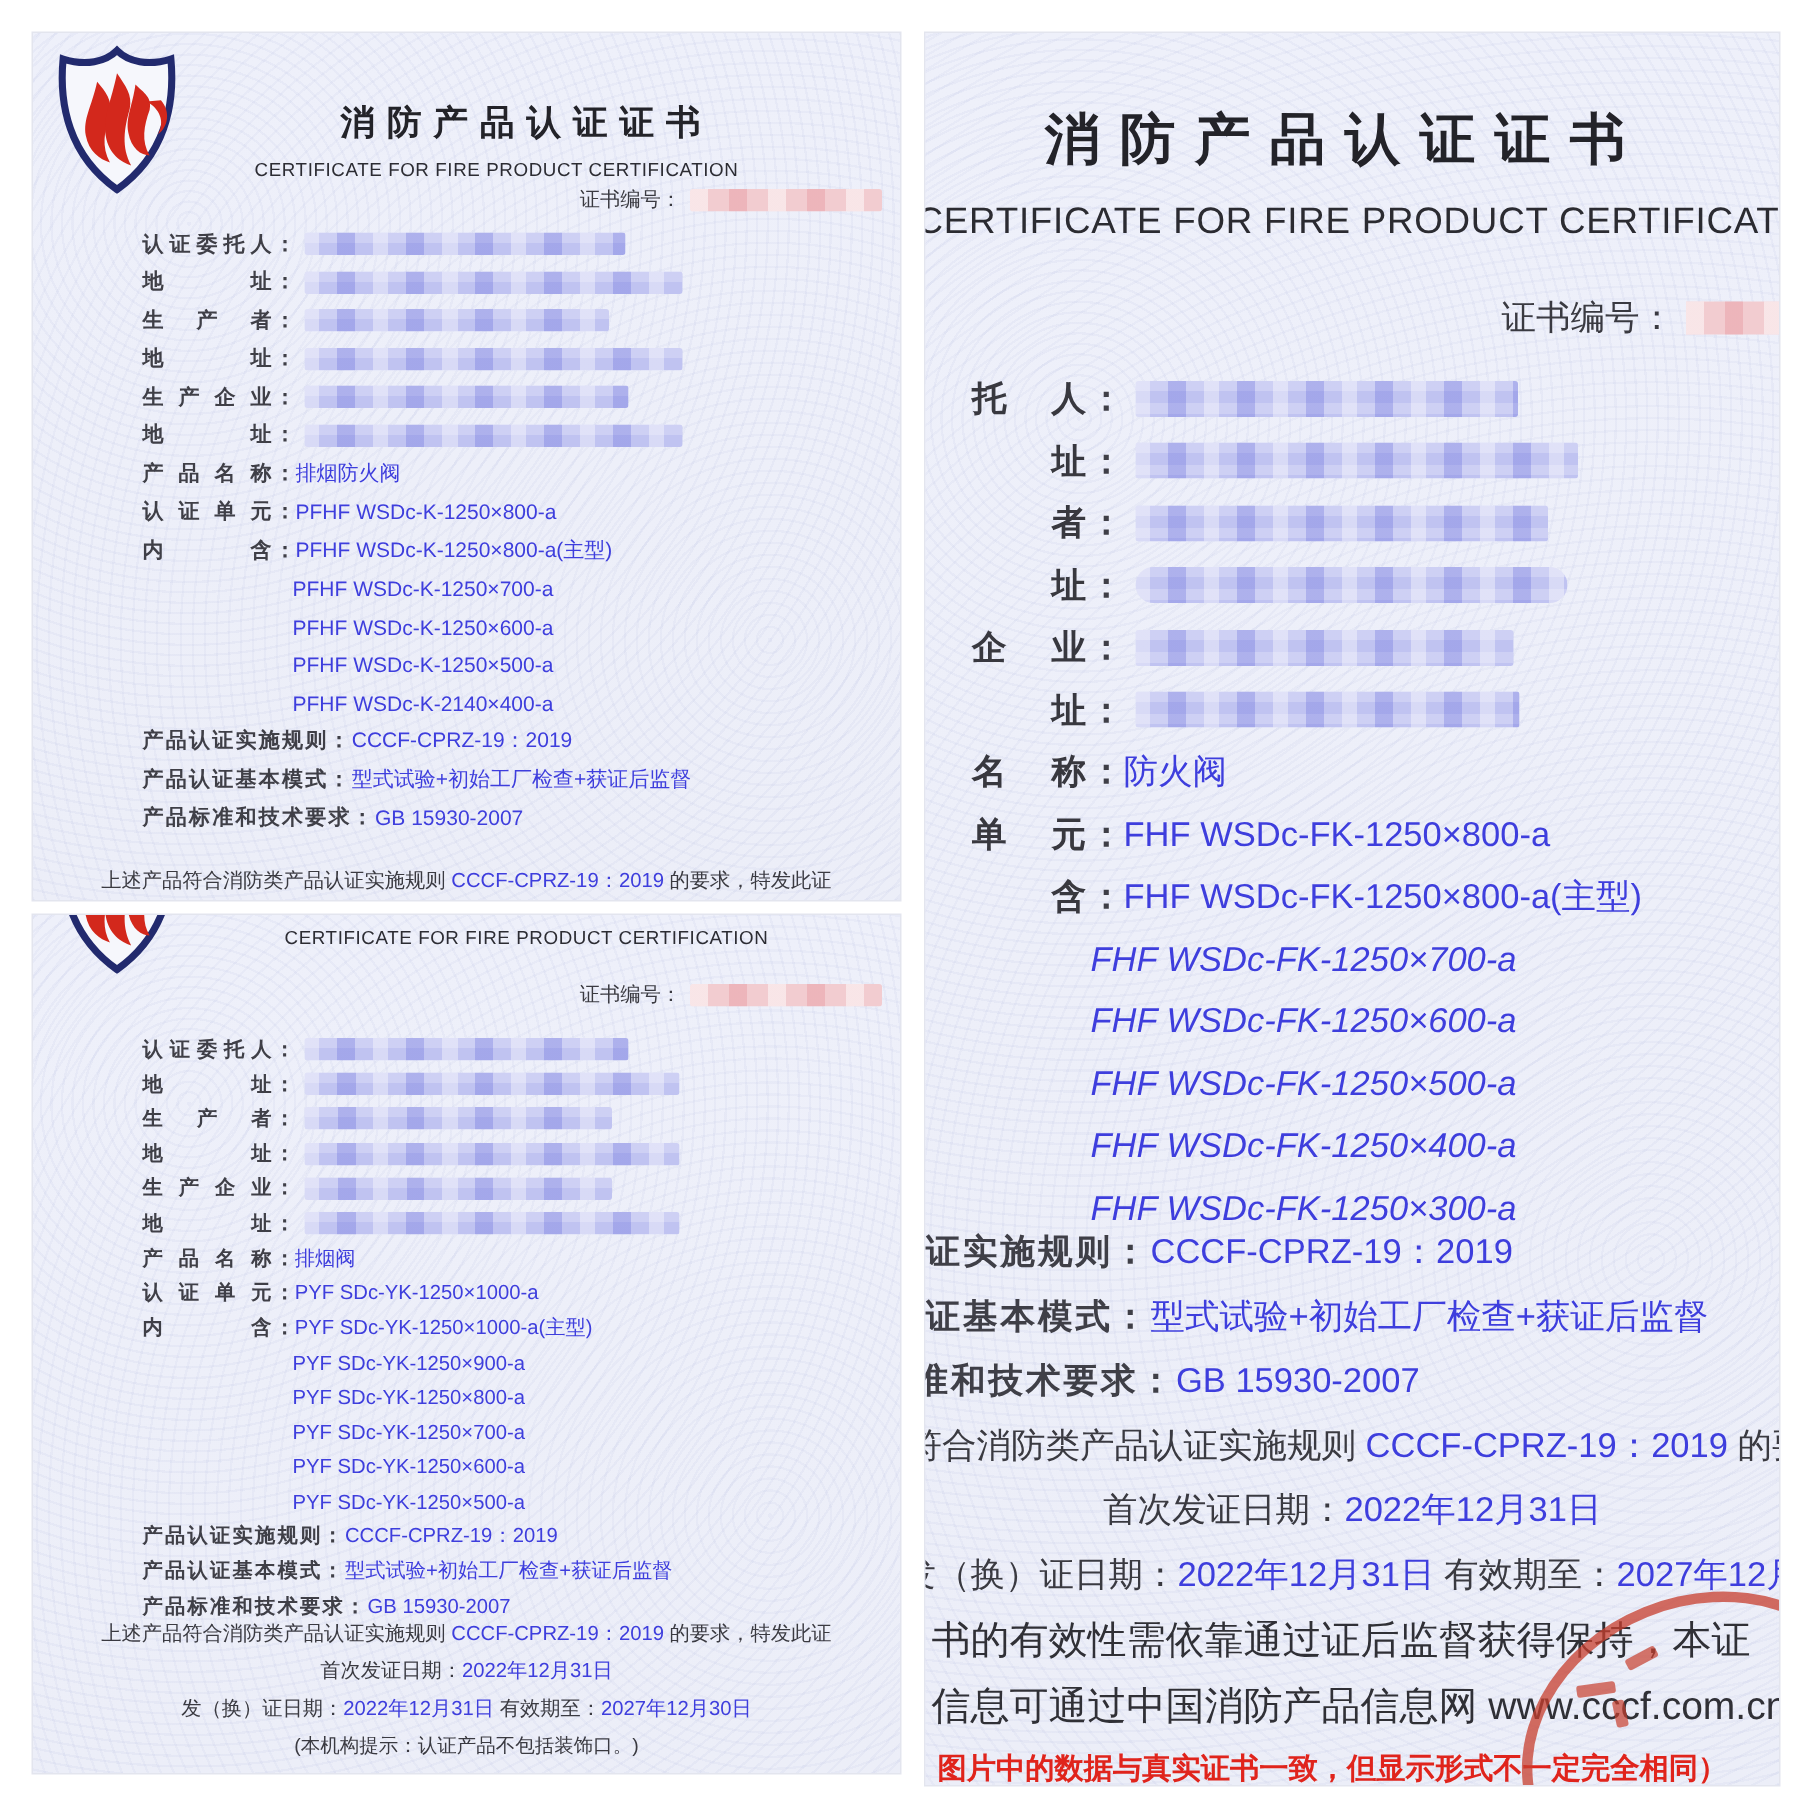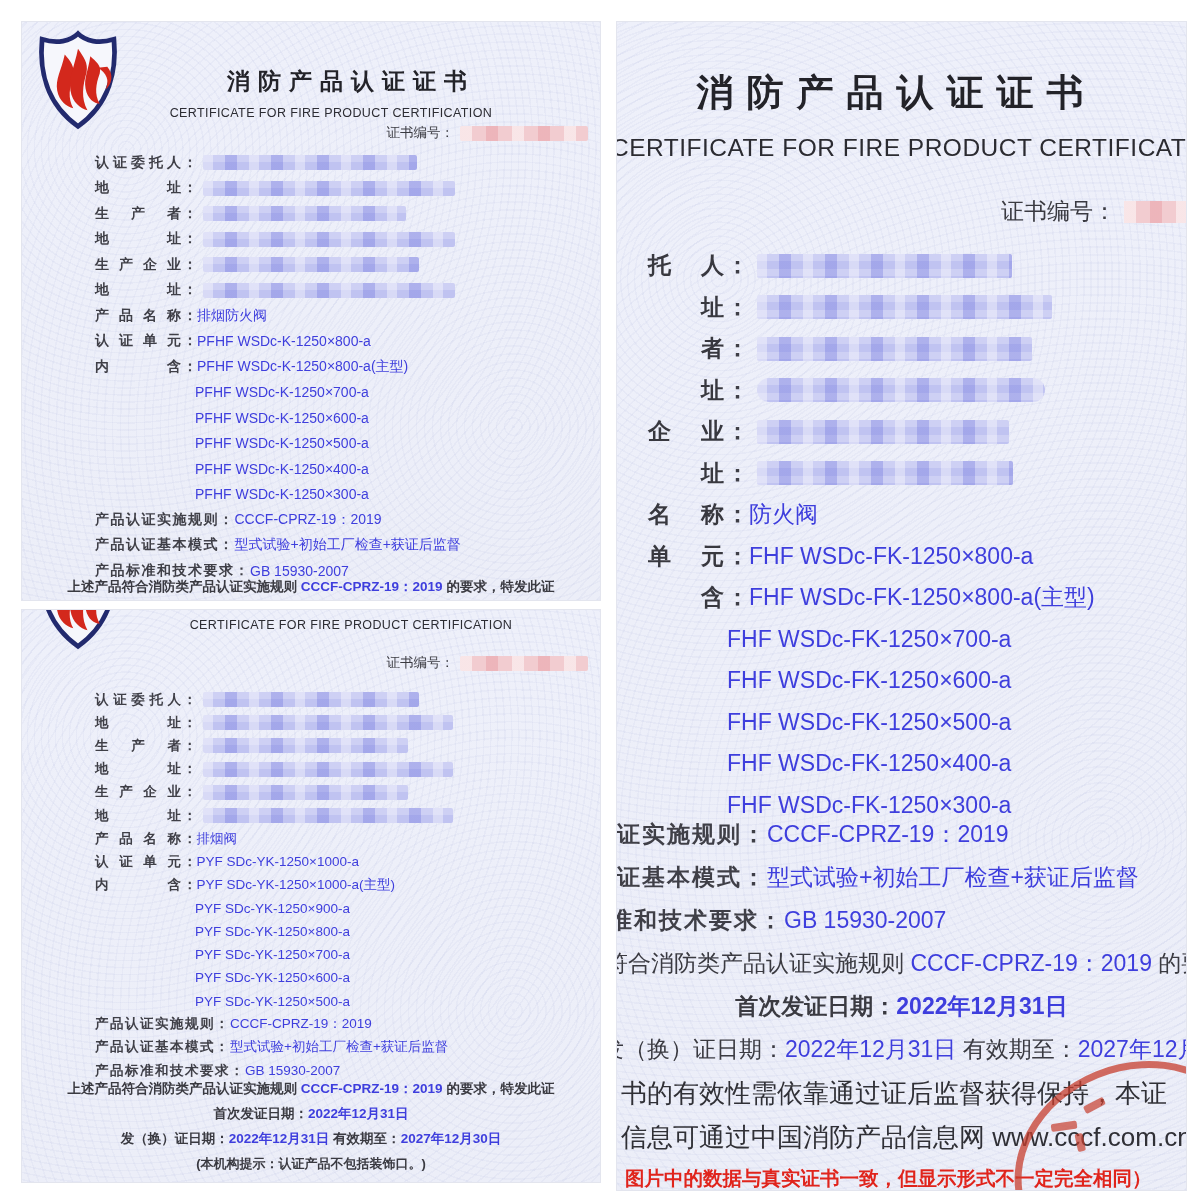--- a/index.html
+++ b/index.html
@@ -57,25 +57,25 @@
   #cert-r .rows{left:0;top:223px;right:0;}
   #cert-r .row{height:41.5px;display:flex;align-items:center;font-size:23px;white-space:nowrap;margin-left:31px;}
 
   .flabel{display:inline-block;color:#3f3f47;font-weight:600;text-align:justify;text-align-last:justify;}
   #cert-tl .flabel,#cert-bl .flabel{width:86px;}
   #cert-r .flabel{width:76px;font-weight:600;color:#38383f;}
   #cert-r .flabel.single{text-align-last:right;}
   .colon{color:#3f3f47;font-weight:600;margin-left:2px;}
   .val{color:#3e3edd;}
   .indent-tl{padding-left:100px;}
-  .indent-r{padding-left:79px;}
+  .indent-r{padding-left:79px;font-style:italic;}
   .rulelabel{color:#3f3f47;font-weight:600;letter-spacing:1.5px;white-space:nowrap;}
   #cert-r .rulelabel{letter-spacing:2px;margin-top:44px;}
 
-  .cline{position:absolute;left:0;right:0;text-align:center;white-space:nowrap;color:#3a3a41;font-weight:bold;}
+  .cline{position:absolute;left:0;right:0;text-align:center;white-space:nowrap;color:#3a3a41;}
   .absline{position:absolute;white-space:nowrap;color:#3a3a41;}
 
   .stamp{position:absolute;right:-70px;bottom:-78px;width:230px;height:190px;
     border:7px solid rgba(199,62,45,.75);border-radius:50%;transform:rotate(-22deg);}
   .stamp-mark{position:absolute;background:rgba(199,62,45,.7);border-radius:2px;}
   .redline{color:#e0241c;font-weight:bold;}
 </style>
 </head>
 <body>
 
@@ -142,24 +142,21 @@
     <div class="row indent-tl">
         <span class="val">PFHF WSDc-K-1250×700-a</span>
       </div>
     <div class="row indent-tl">
         <span class="val">PFHF WSDc-K-1250×600-a</span>
       </div>
     <div class="row indent-tl">
         <span class="val">PFHF WSDc-K-1250×500-a</span>
       </div>
     <div class="row indent-tl">
-        <span class="val">PFHF WSDc-K-1250×400-a</span>
-      </div>
-    <div class="row indent-tl">
-        <span class="val">PFHF WSDc-K-1250×300-a</span>
+        <span class="val">PFHF WSDc-K-2140×400-a</span>
       </div>
     <div class="row">
         <span class="rulelabel">产品认证实施规则：</span>
         <span class="val">CCCF-CPRZ-19：2019</span>
       </div>
     <div class="row">
         <span class="rulelabel">产品认证基本模式：</span>
         <span class="val">型式试验+初始工厂检查+获证后监督</span>
       </div>
     <div class="row">

